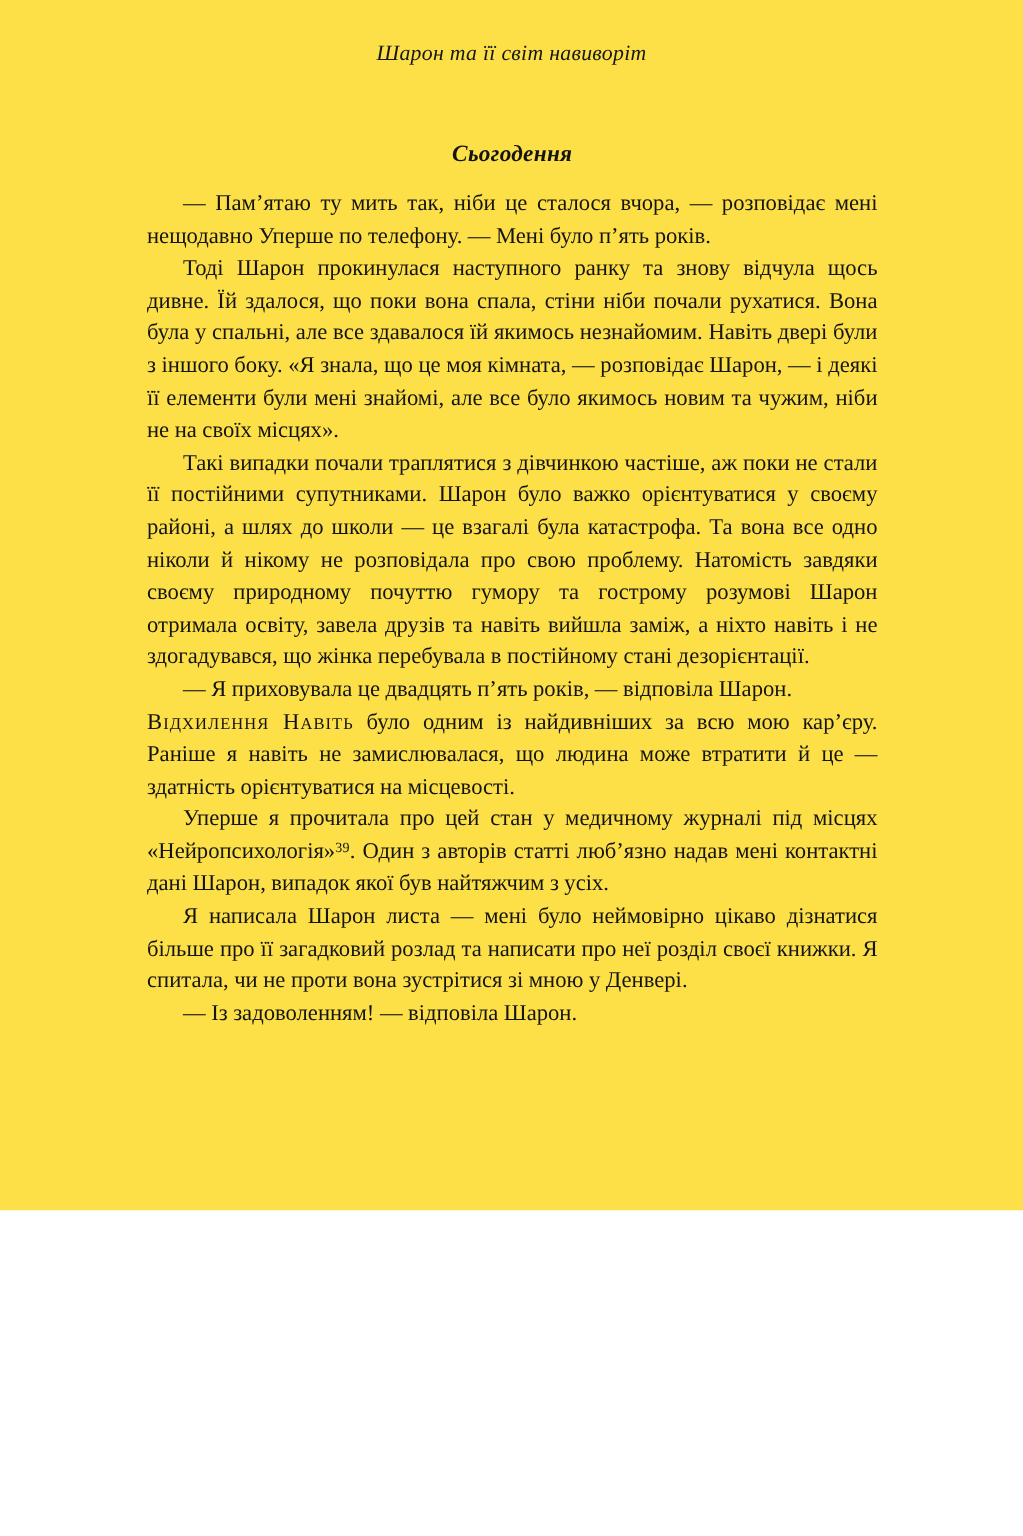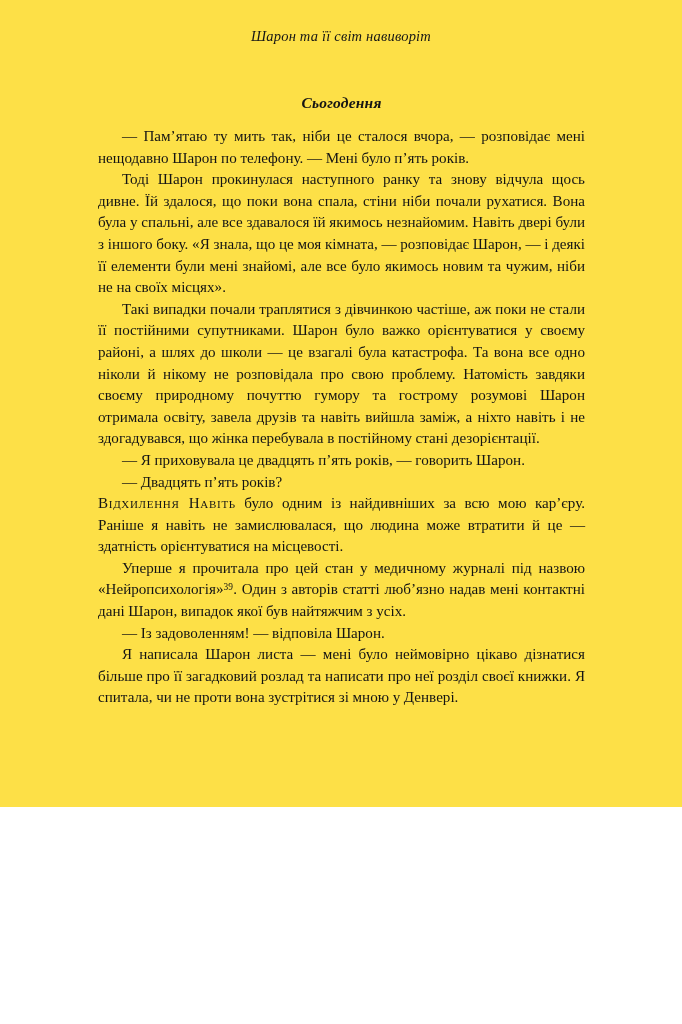--- a/index.html
+++ b/index.html
@@ -101,37 +101,36 @@
 <body>
 
 <div class="page">
 
   <div class="running-head">Шарон та її світ навиворіт</div>
 
   <div class="text-block">
 
     <h2 class="section-title">Сьогодення</h2>
 
-    <p class="para dialogue">— Пам’ятаю ту мить так, ніби це сталося вчора, — розповідає мені нещодавно Шарон по телефону. — Мені було п’ять років.</p>
+    <p class="para dialogue">— Пам’ятаю ту мить так, ніби це сталося вчора, — розповідає мені нещодавно Уперше по телефону. — Мені було п’ять років.</p>
 
     <p class="para">Тоді Шарон прокинулася наступного ранку та знову відчула щось дивне. Їй здалося, що поки вона спала, стіни ніби почали рухатися. Вона була у спальні, але все здавалося їй якимось незнайомим. Навіть двері були з іншого боку. «Я знала, що це моя кімната, — розповідає Шарон, — і деякі її елементи були мені знайомі, але все було якимось новим та чужим, ніби не на своїх місцях».</p>
 
 
     <p class="para">Такі випадки почали траплятися з дівчинкою частіше, аж поки не стали її постійними супутниками. Шарон було важко орієнтуватися у своєму районі, а шлях до школи — це взагалі була катастрофа. Та вона все одно ніколи й нікому не розповідала про свою проблему. Натомість завдяки своєму природному почуттю гумору та гострому розумові Шарон отримала освіту, завела друзів та навіть вийшла заміж, а ніхто навіть і не здогадувався, що жінка перебувала в постійному стані дезорієнтації.</p>
 
-    <p class="para dialogue">— Я приховувала це двадцять п’ять років, — говорить Шарон.</p>
+    <p class="para dialogue">— Я приховувала це двадцять п’ять років, — відповіла Шарон.</p>
 
-    <p class="para dialogue">— Двадцять п’ять років?</p>
 
 
     <p class="para no-indent gap-before"><span class="smallcaps">Відхилення Навіть</span><span> було одним із найдивніших за всю мою кар’єру. Раніше я навіть не замислювалася, що людина може втратити й це — здатність орієнтуватися на місцевості.</span></p>
 
-    <p class="para"><span>Уперше я прочитала про цей стан у медичному журналі під назвою «Нейропсихологія»</span><sup class="footnote-ref">39</sup><span>. Один з авторів статті люб’язно надав мені контактні дані Шарон, випадок якої був найтяжчим з усіх.</span></p>
+    <p class="para"><span>Уперше я прочитала про цей стан у медичному журналі під місцях «Нейропсихологія»</span><sup class="footnote-ref">39</sup><span>. Один з авторів статті люб’язно надав мені контактні дані Шарон, випадок якої був найтяжчим з усіх.</span></p>
+
+    <p class="para">Я написала Шарон листа — мені було неймовірно цікаво дізнатися більше про її загадковий розлад та написати про неї розділ своєї книжки. Я спитала, чи не проти вона зустрітися зі мною у Денвері.</p>
 
     <p class="para dialogue">— Із задоволенням! — відповіла Шарон.</p>
-
-    <p class="para">Я написала Шарон листа — мені було неймовірно цікаво дізнатися більше про її загадковий розлад та написати про неї розділ своєї книжки. Я спитала, чи не проти вона зустрітися зі мною у Денвері.</p>
 
   </div>
 
   <div class="folio">47</div>
 
 </div>
 
 </body></html>

